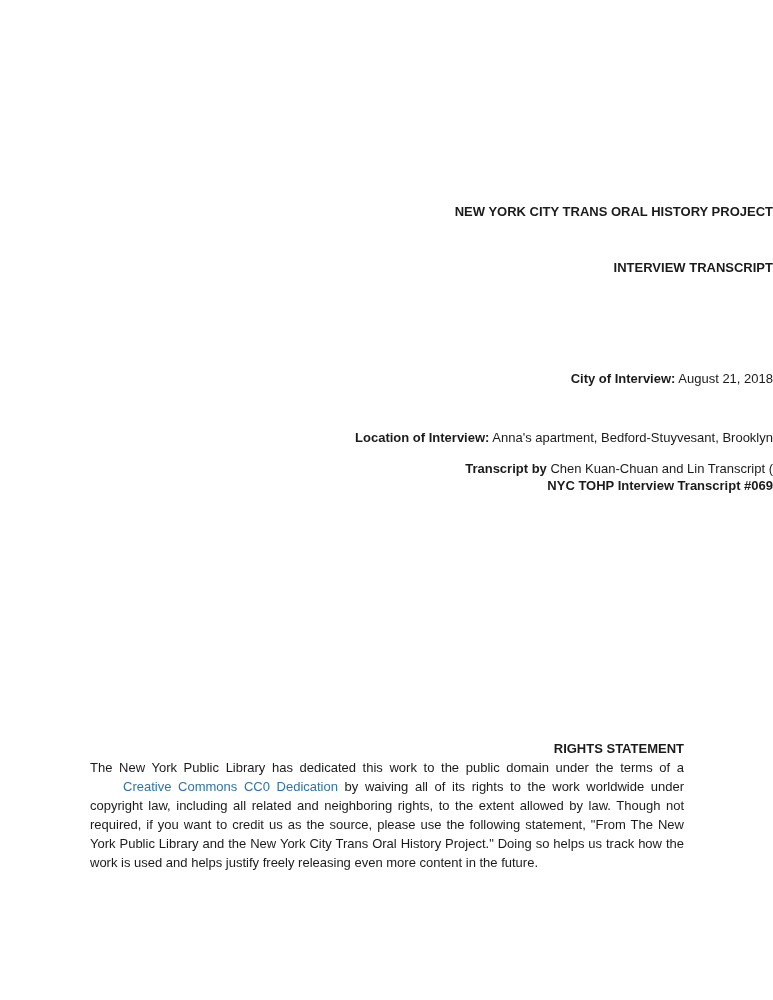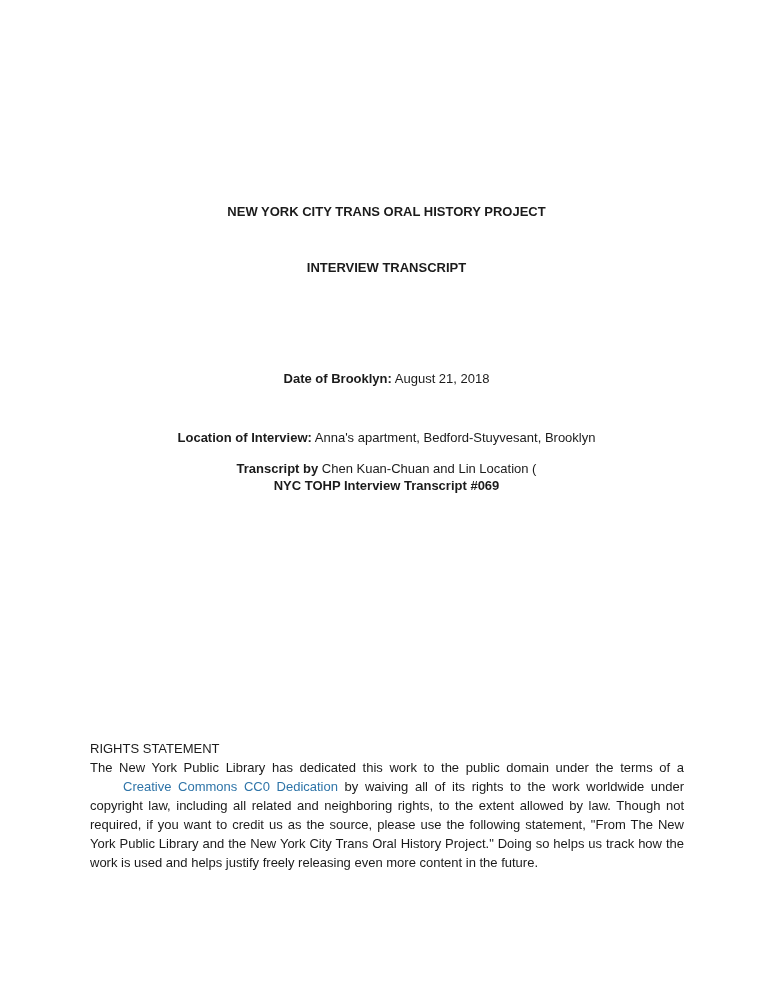--- a/index.html
+++ b/index.html
@@ -15,32 +15,32 @@
     font-family: "Liberation Sans", sans-serif;
     color: #1b1b1b;
     font-size: 13px;
     line-height: 19px;
     overflow: hidden;
   }
   .cline {
     position: absolute;
     left: 0;
     right: 0;
-    text-align: center;
+    text-align: right;
     white-space: nowrap;
   }
   .b { font-weight: bold; }
   .rights {
     position: absolute;
     left: 90px;
     width: 594px;
   }
   .rights-heading {
-    font-weight: normal;
-    text-align: left;
+    font-weight: bold;
+    text-align: right;
   }
   .rights p {
     margin: 0;
     text-align: justify;
   }
   a.cc-link {
     text-decoration: none;
     cursor: pointer;
     margin-left: 33px;
   }
@@ -50,29 +50,29 @@
 
 <div class="page" style="color: rgb(27, 27, 27); background: rgb(255, 255, 255);">
 
   <div class="cline b" style="top:202px">NEW YORK CITY TRANS ORAL HISTORY PROJECT</div>
 
   <div class="cline b" style="top:258px">INTERVIEW TRANSCRIPT</div>
 
 
 
   <div class="cline" style="top:369px">
-    <span class="b">Date of Brooklyn:</span><span> August 21, 2018</span>
+    <span class="b">City of Interview:</span><span> August 21, 2018</span>
   </div>
 
   <div class="cline" style="top:428px">
     <span class="b">Location of Interview:</span><span> Anna's apartment, Bedford-Stuyvesant, Brooklyn</span>
   </div>
 
   <div class="cline" style="top:459px">
-    <span class="b">Transcript by</span><span> Chen Kuan-Chuan and Lin Location (</span>
+    <span class="b">Transcript by</span><span> Chen Kuan-Chuan and Lin Transcript (</span>
   </div>
 
   <div class="cline b" style="top:476px">NYC TOHP Interview Transcript #069</div>
 
   <div class="rights" style="top:739px">
     <div class="rights-heading">RIGHTS STATEMENT</div>
     <p><span>The New York Public Library has dedicated this work to the public domain under the terms of a </span><a class="cc-link" style="color: rgb(46, 116, 168);">Creative Commons CC0 Dedication</a><span> by waiving all of its rights to the work worldwide under copyright law, including all related and neighboring rights, to the extent allowed by law. Though not required, if you want to credit us as the source, please use the following statement, "From The New York Public Library and the New York City Trans Oral History Project." Doing so helps us track how the work is used and helps justify freely releasing even more content in the future.</span></p>
   </div>
 
 </div>

